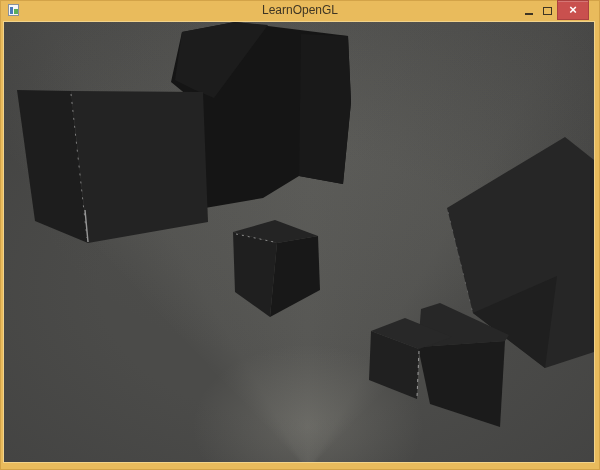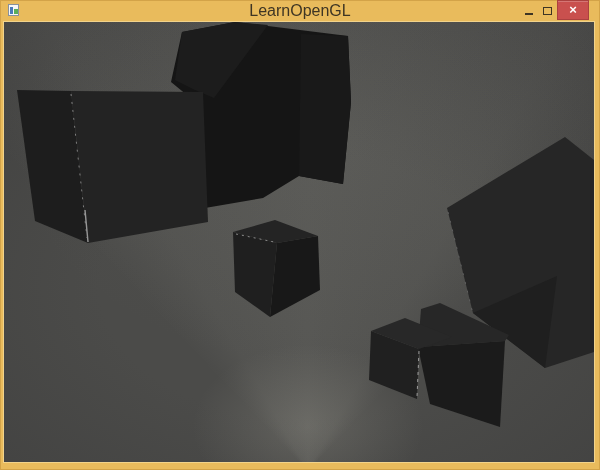--- a/index.html
+++ b/index.html
@@ -18,21 +18,21 @@
   .app-icon{
     position:absolute;left:8px;top:4px;width:11px;height:12px;
     background:#f7f7f7;border:1px solid #87919d;
     display:flex;align-items:flex-end;
   }
   .app-icon-bar{display:block;width:3px;height:7px;background:#4a7ab8;margin:0 0 1px 1px;}
   .app-icon-pane{display:block;width:4px;height:5px;background:#5aae58;margin:0 0 1px 1px;}
   .title{
     position:absolute;left:0;top:0;width:100%;height:28px;
     text-align:center;line-height:21px;
-    font-size:16px;color:var(--title-text,#3e3524);
+    font-size:12px;color:var(--title-text,#3e3524);
   }
   .controls{position:absolute;right:0;top:0;height:22px;}
   .ctrl{position:absolute;top:0;height:20px;display:flex;align-items:center;justify-content:center;cursor:default;}
   .ctrl-min{right:62px;width:18px;}
   .ctrl-max{right:44px;width:18px;}
   .glyph-min{display:block;width:8px;height:2px;background:var(--title-text,#3e3524);margin-top:8px;}
   .glyph-max{display:block;width:9px;height:8px;border:1px solid var(--title-text,#3e3524);margin-top:2px;background:transparent;}
   .ctrl-close{
     right:11px;width:32px;
     background:var(--close-red,#c9504e);

